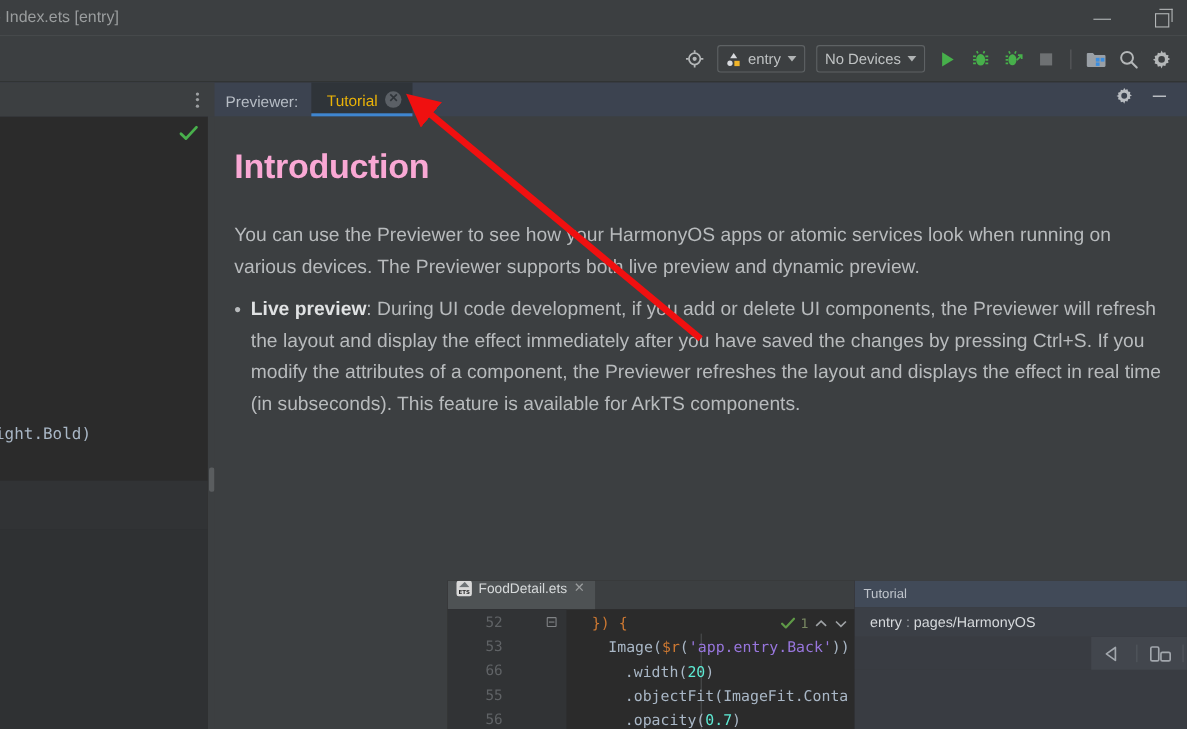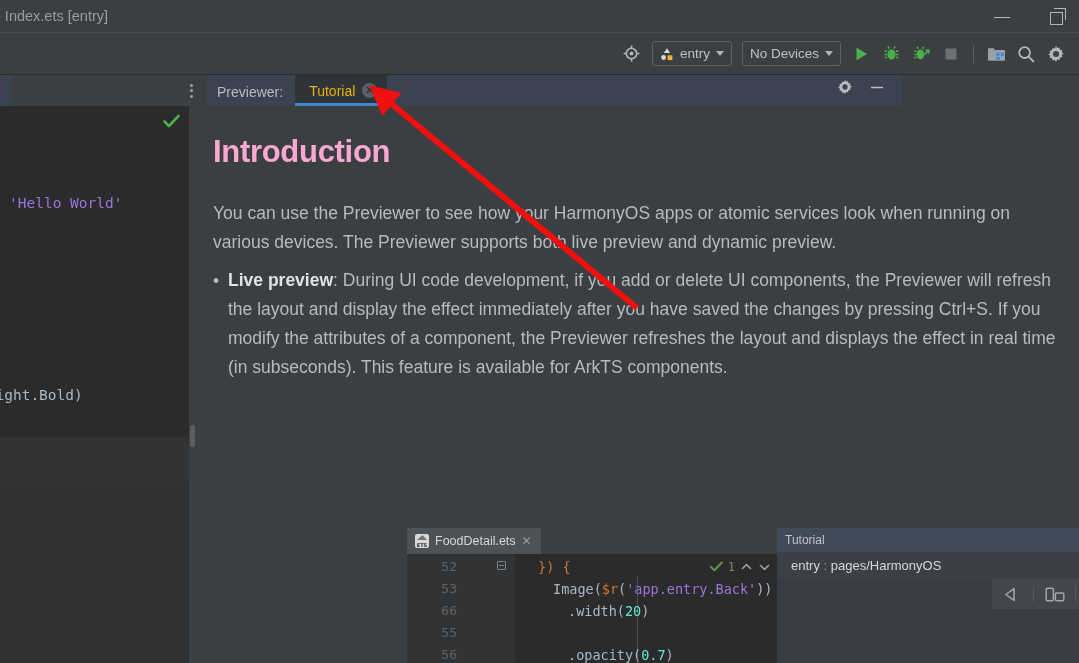--- a/index.html
+++ b/index.html
@@ -55,22 +55,22 @@
     color: #bfc2c3; font-size: 13.5px; margin: 0 5px; background: transparent;
   }
   .caret {
     width: 0; height: 0; border-left: 4.5px solid transparent;
     border-right: 4.5px solid transparent; border-top: 5px solid #b0b3b4;
   }
   .tb-sep { width: 1px; height: 18px; background: #5a5d5f; margin: 0 7px; }
 
   
   .twheader {
-    position: absolute; left: 0; top: 75px; width: 902px; height: 31px;
-    background: #3c4350; display: flex; align-items: flex-end; padding-left: 12px;
+    position: absolute; left: 0; top: 75px; width: 1079px; height: 31px;
+    background: #3c4350; display: flex; align-items: flex-end;
   }
   .tw-left {
     width: 195px; height: 31px; background: #3c3f41;
     display: flex; align-items: center; justify-content: flex-end; padding-right: 14px;
   }
   .dots-v { display: flex; flex-direction: column; gap: 2.5px; }
   .dots-v span { width: 3px; height: 3px; background: #9da0a2; border-radius: 50%; }
   .tw-label {
     color: #b6bcc4; font-size: 14px; padding: 0 12px 7px 10px; line-height: 1;
   }
@@ -151,21 +151,21 @@
   .shot-code {
     position: absolute; left: 212px; top: 422px; width: 370px; height: 241px;
     background: #2b2b2b; overflow: hidden;
   }
   .sc-tabbar {
     position: absolute; left: 0; top: 0; width: 370px; height: 26px;
     background: #3c3f41;
   }
   .sc-tab {
     position: absolute; left: 0; top: 0; height: 26px;
-    background: #4e5254; display: flex; align-items: center; gap: 6px;
+    background: #4e5254; display: flex; align-items: flex-start; gap: 6px;
     padding: 0 9px 0 8px;
   }
   .sc-tab-name { color: #d6d9da; font-size: 12.5px; }
   .sc-tab-close { color: #9a9d9e; font-size: 12px; line-height: 1; }
   .ets-badge {
     width: 14px; height: 14px; background: #d9d9d9; border-radius: 2px;
     position: relative; display: flex; align-items: flex-end; justify-content: center;
   }
   .ets-badge span {
     font-size: 5px; color: #2b2b2b; font-weight: bold; line-height: 6px;
@@ -380,21 +380,20 @@
       </div>
     </div>
   </div>
 
   <div class="left-editor">
     <div class="le-check">
       <svg width="17" height="15" viewBox="0 0 17 15" class="icon-sq">
         <path d="M1.5 7.5 L6 12 L15.5 1.8" fill="none" stroke="#49b04c" stroke-width="2.6" stroke-linecap="round" stroke-linejoin="round"></path>
       </svg>
     </div>
-    <div class="le-code le-l1">'Hello World'</div>
     <div class="le-code le-l2">Weight.Bold)</div>
   </div>
   <div class="left-strip-sep1"></div>
   <div class="left-strip-sep2"></div>
   <div class="left-gutter-right"></div>
   <div class="left-scroll-thumb"></div>
 
   <div class="tutorial">
     <div class="tut-h1">Introduction</div>
     <div class="tut-p tut-p1">You can use the Previewer to see how your HarmonyOS apps or atomic services look when running on various devices. The Previewer supports both live preview and dynamic preview.</div>
@@ -428,20 +427,21 @@
 
         </div>
 
         <div class="sc-code">
           <div class="sc-indent" style="top:22px; height:170px;"></div>
           
 
           <div class="sc-code-line" style="top:5px;   left:23px"><span class="kw-y">})</span> <span class="kw-y">{</span></div>
           <div class="sc-code-line" style="top:27px;  left:38px">Image(<span class="kw-y">$r</span>(<span class="kw-s">'app.entry.Back'</span>))</div>
           <div class="sc-code-line" style="top:49px;  left:53px">.width(<span class="kw-n">20</span>)</div>
+          <div class="sc-code-line" style="top:71px;  left:53px">.objectFit(ImageFit.Conta</div>
           <div class="sc-code-line" style="top:93px;  left:53px">.opacity(<span class="kw-n">0.7</span>)</div>
           
           
           
           
 
           <div class="sc-inspect">
             <svg width="13" height="12" viewBox="0 0 13 12" class="icon-sq">
               <path d="M1 6 L4.4 9.4 L11.8 1.5" fill="none" stroke="#5f9a47" stroke-width="2" stroke-linecap="round" stroke-linejoin="round"></path>
             </svg>

